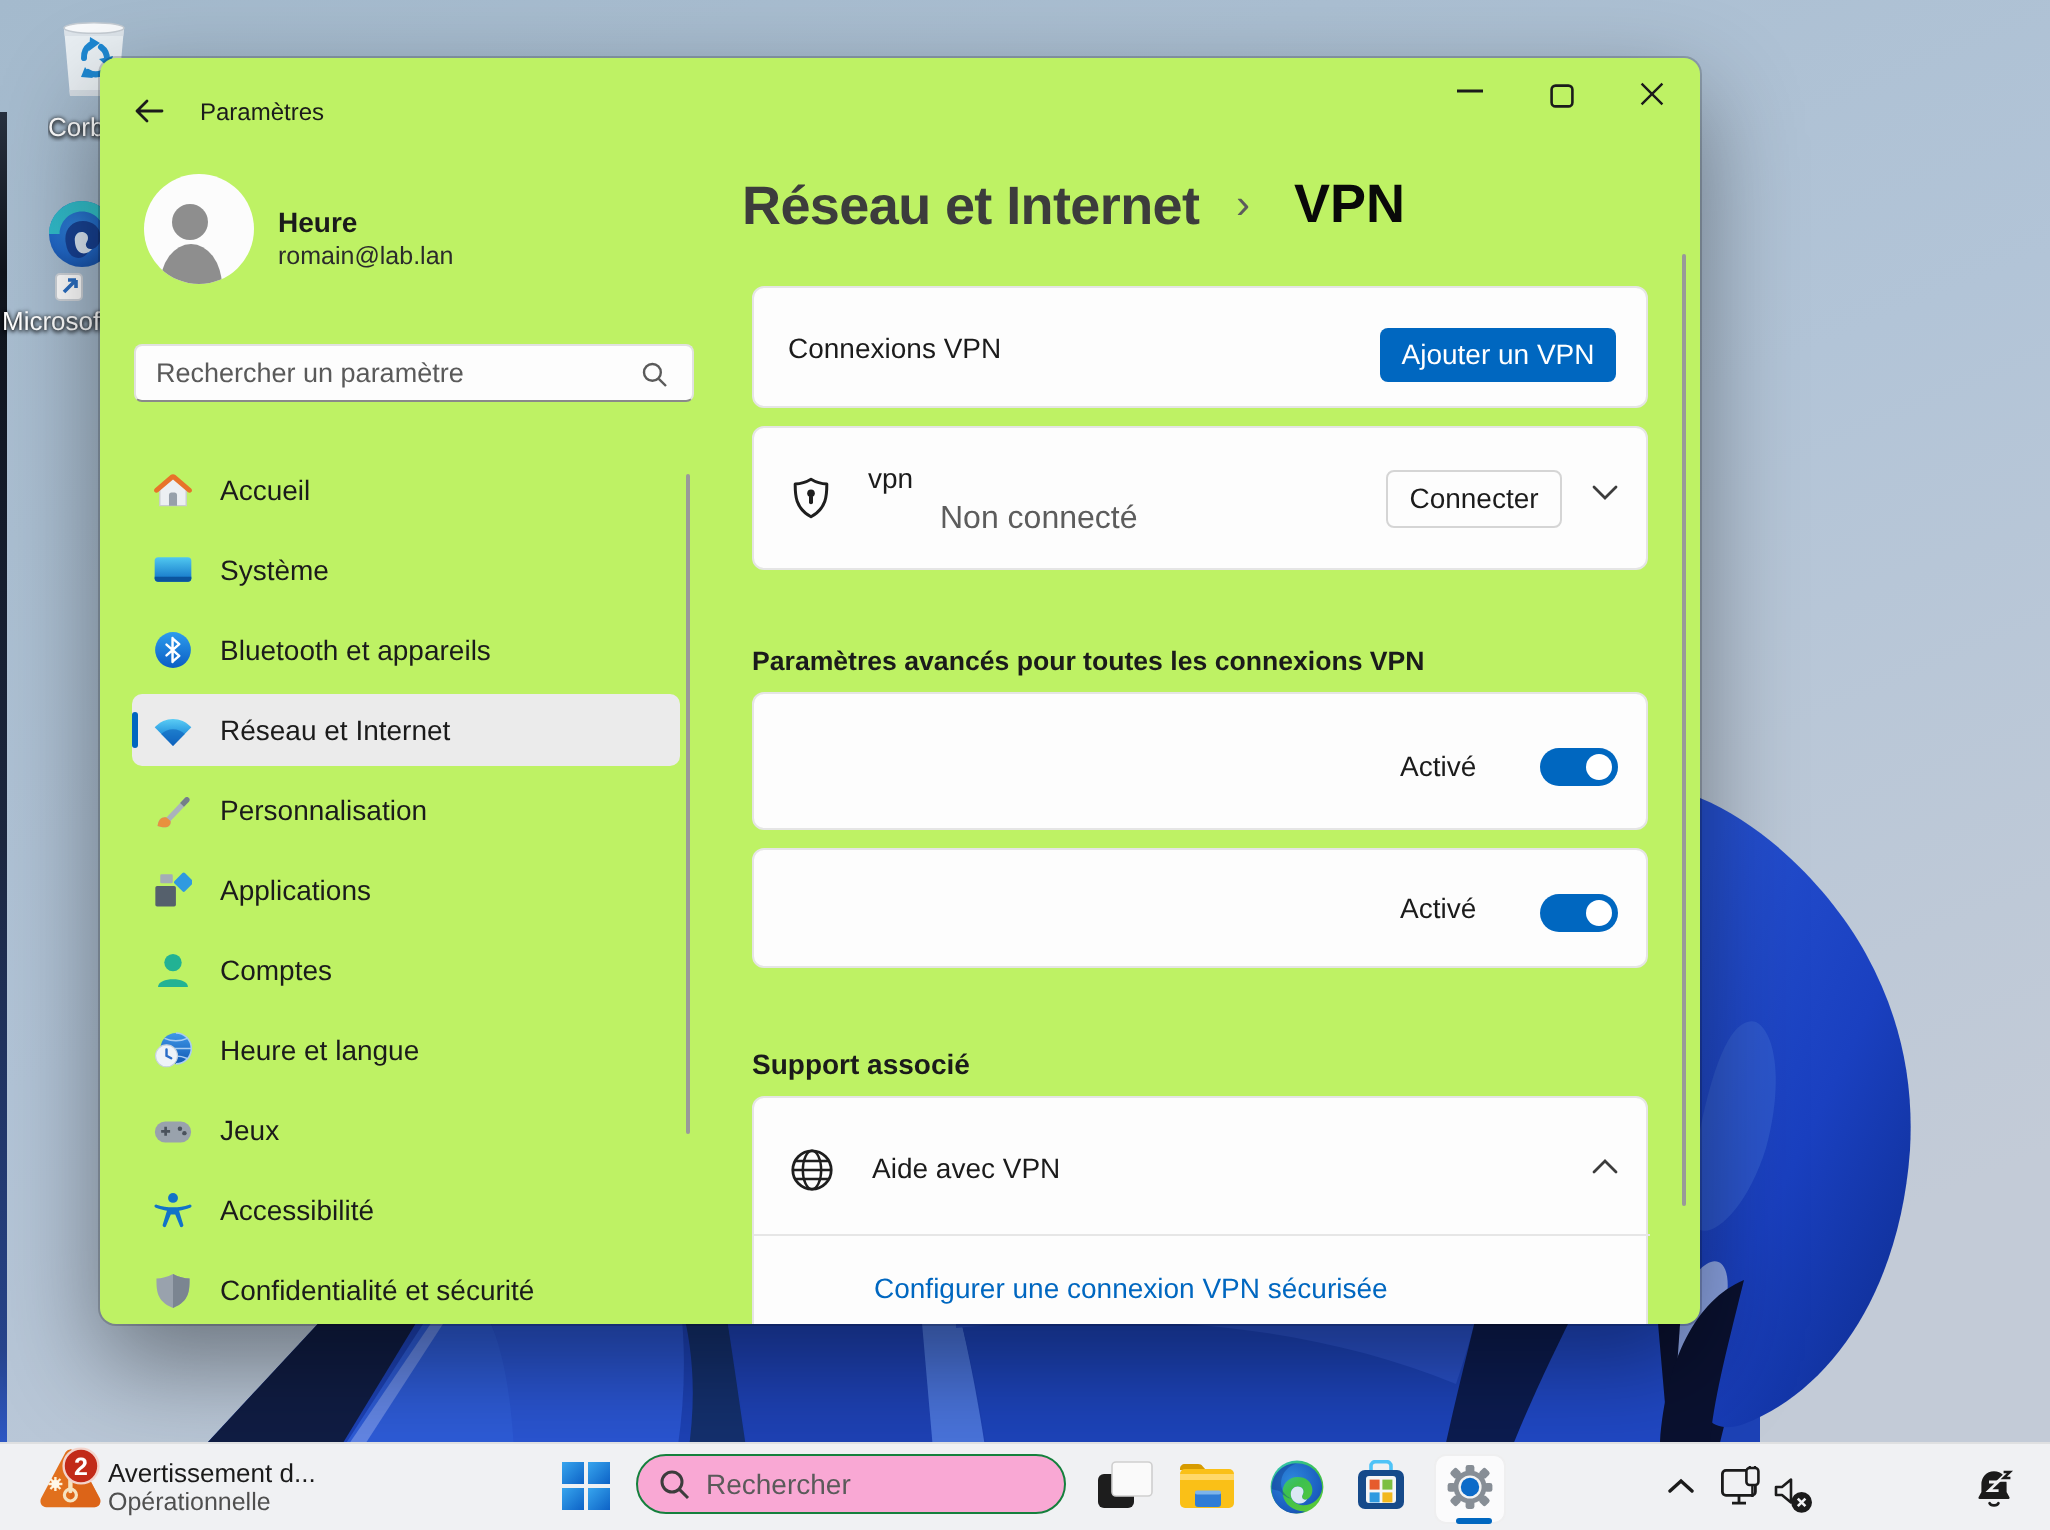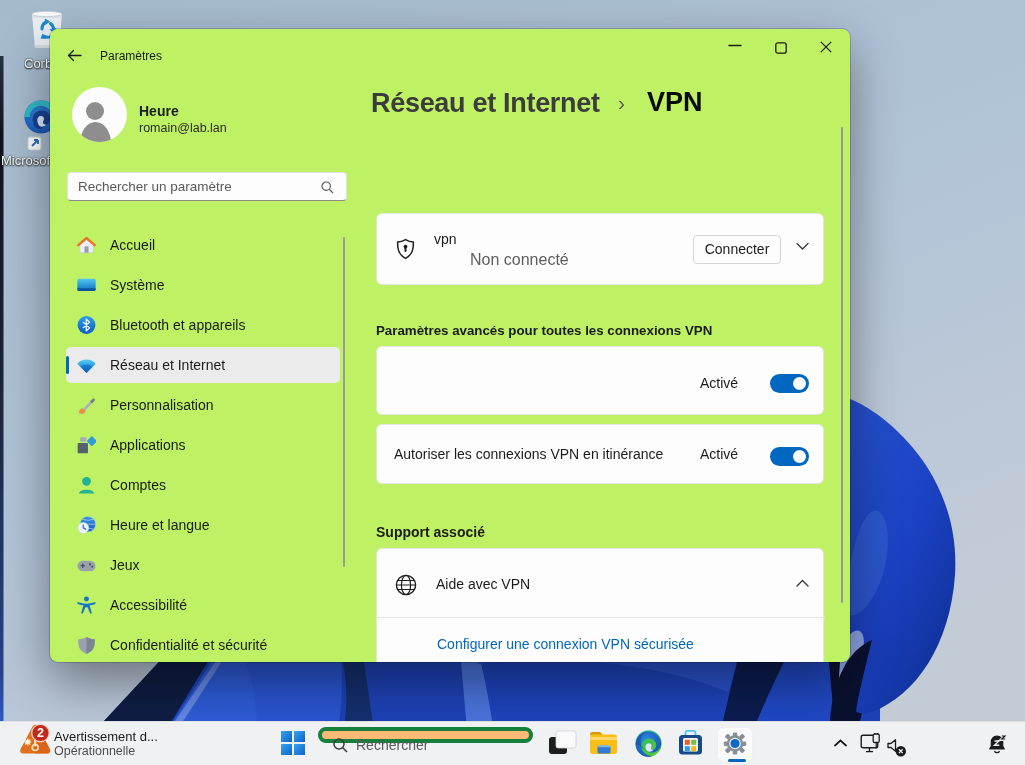--- a/index.html
+++ b/index.html
@@ -233,20 +233,24 @@
         <path d="M8.5,0.8 C11,2.1 13.5,2.8 15.9,2.9 C15.9,7.8 16,13.2 8.5,16 Z" fill="#7b8591"></path>
       </svg>
       <div class="t" style="left:60px;top:608px;font-size:14px;color:#1b1b1b;">Confidentialité et sécurité</div>
     </div>
  <div class="abs" style="left:293px;top:208px;width:2px;height:330px;background:#9a9a9a;border-radius:1px;"></div>
 
  <div class="t" style="left:321px;top:59px;font-size:27px;font-weight:600;color:#3c3c3c;letter-spacing:-0.3px;">Réseau et Internet</div>
  <div class="t" style="left:568px;top:62px;font-size:21px;color:#5c5c5c;">›</div>
  <div class="t" style="left:597px;top:58px;font-size:27px;font-weight:bold;color:#090909;">VPN</div>
 
+ <div class="card" style="top:113.5px;height:61px;">
+  <div class="t c14" style="left:17px;top:22.5px;">Connexions VPN</div>
+  <div class="abs" style="left:313px;top:20px;width:118px;height:27px;background:#0067c0;border-radius:4px;color:#fff;font-size:14px;text-align:center;line-height:27px;">Ajouter un VPN</div>
+ </div>
 
  <div class="card" style="top:183.5px;height:72px;">
   <svg class="abs" style="left:19px;top:24px" width="19" height="22" viewBox="0 0 19 22">
    <path d="M9.5,1.6 C12,3.1 14.8,3.9 17.4,4 C17.4,9 17.6,16 9.5,20.4 C1.4,16 1.6,9 1.6,4 C4.2,3.9 7,3.1 9.5,1.6 Z" fill="none" stroke="#1e1e1e" stroke-width="1.5" stroke-linejoin="round"></path>
    <circle cx="9.5" cy="8.6" r="1.9" fill="#1e1e1e"></circle>
    <rect x="8.5" y="9.5" width="2" height="4.6" rx="1" fill="#1e1e1e"></rect>
   </svg>
   <div class="t c14" style="left:57px;top:17px;">vpn</div>
   <div class="t g12" style="left:57px;top:37.5px;">Non connecté</div>
   <div class="abs" style="left:316px;top:21px;width:88px;height:29px;box-sizing:border-box;background:#fdfdfd;border:1px solid #d5d5d5;border-radius:4px;color:#1b1b1b;font-size:14px;text-align:center;line-height:27px;">Connecter</div>
@@ -258,21 +262,20 @@
  <div class="t" style="left:326px;top:293.5px;font-size:13.3px;font-weight:bold;color:#1b1b1b;">Paramètres avancés pour toutes les connexions VPN</div>
 
  <div class="card" style="top:317px;height:69px;">
   <div class="t c14" style="left:323px;top:27.5px;">Activé</div>
   <div class="abs" style="left:393px;top:26.5px;width:39px;height:19px;border-radius:10px;background:#0067c0;">
     <div class="abs" style="left:23px;top:3px;width:13px;height:13px;border-radius:50%;background:#fff;"></div>
   </div>
  </div>
 
  <div class="card" style="top:395px;height:60px;">
-  <div class="t c14" style="left:17px;top:21px;">Autoriser les connexions VPN en itinérance</div>
   <div class="t c14" style="left:323px;top:21px;">Activé</div>
   <div class="abs" style="left:393px;top:21.5px;width:39px;height:19px;border-radius:10px;background:#0067c0;">
     <div class="abs" style="left:23px;top:3px;width:13px;height:13px;border-radius:50%;background:#fff;"></div>
   </div>
  </div>
 
  <div class="t" style="left:326px;top:495px;font-size:14px;font-weight:bold;color:#1b1b1b;">Support associé</div>
 
  <div class="card" style="top:519px;height:120px;">
   <svg class="abs" style="left:18px;top:24.5px" width="22" height="22" viewBox="0 0 22 22">
@@ -315,21 +318,21 @@
       <linearGradient id="wlg" x1="0" y1="0" x2="1" y2="1">
         <stop offset="0" stop-color="#37a5ee"></stop>
         <stop offset="1" stop-color="#0d62c6"></stop>
       </linearGradient>
     </defs>
  <rect x="0" y="0" width="11" height="11" fill="url(#wlg)"></rect>
     <rect x="13" y="0" width="11" height="11" fill="url(#wlg)"></rect>
  <rect x="0" y="13" width="11" height="11" fill="url(#wlg)"></rect>
     <rect x="13" y="13" width="11" height="11" fill="url(#wlg)"></rect>
 </svg>
-<div class="abs" style="left:318px;top:727px;width:215px;height:16px;box-sizing:border-box;background:#fdba74;border:4px solid #15803d;border-radius:15px;">
+<div class="abs" style="left:318px;top:727px;width:215px;height:30px;box-sizing:border-box;background:#f9a8d4;border:1px solid #15803d;border-radius:15px;">
  <svg class="abs" style="left:11px;top:7px" width="15" height="15" viewBox="0 0 15 15">
       <circle cx="6" cy="6" r="5" fill="none" stroke="#3c3c3c" stroke-width="1.5"></circle>
       <path d="M9.7,9.7 L14,14" stroke="#3c3c3c" stroke-width="1.5"></path>
     </svg>
  <div class="t" style="left:34px;top:6px;position:absolute;font-size:14px;color:#5a5a5a;white-space:nowrap;">Rechercher</div>
 </div>
 
 <svg class="abs" style="left:548px;top:730px" width="30" height="26" viewBox="0 0 30 26">
  <rect x="1" y="7" width="18" height="17" rx="3" fill="#1d1d1d"></rect>
  <rect x="8" y="1" width="20" height="17" rx="2" fill="#fafafa" stroke="#cfcfcf" stroke-width="0.8"></rect>

